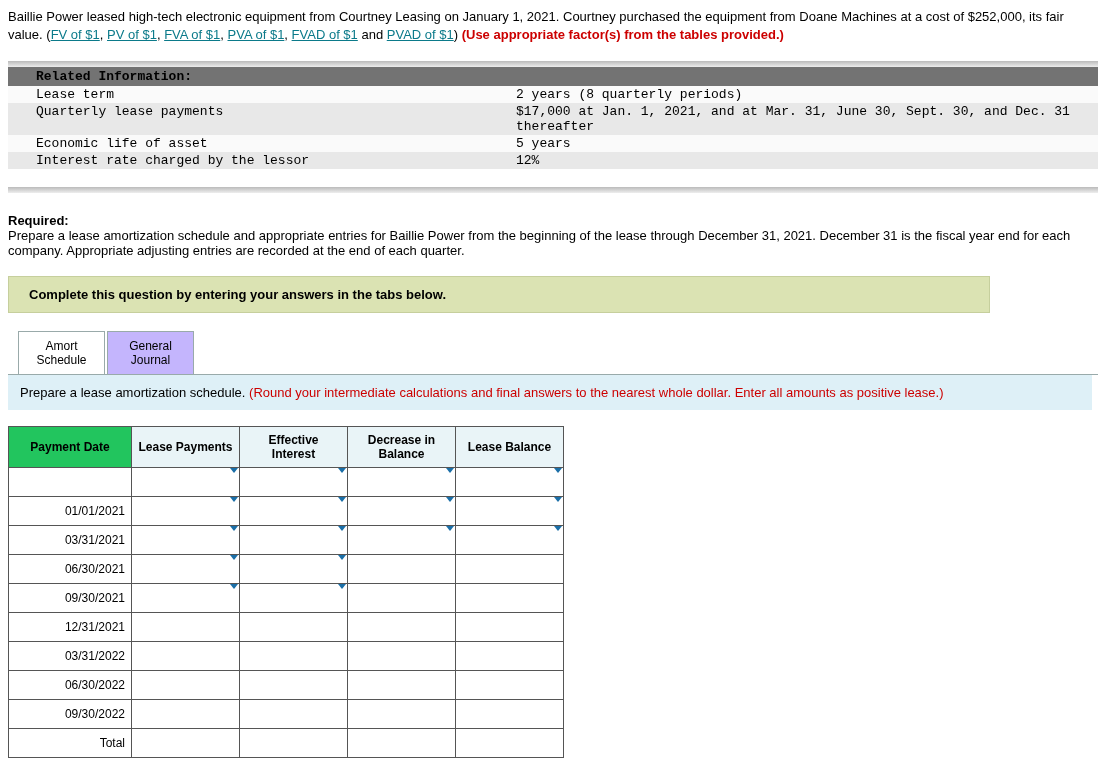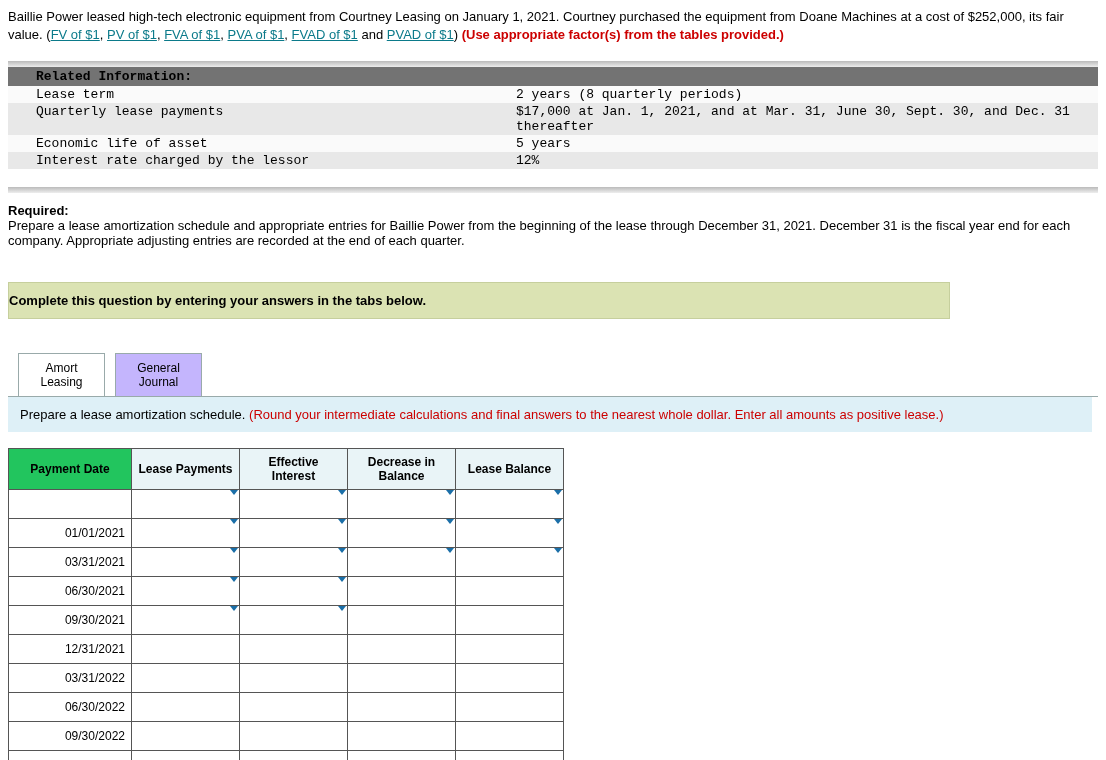--- a/index.html
+++ b/index.html
@@ -8,24 +8,24 @@
 .red{color:#c00;font-weight:bold}
 .red2{color:#c00}
 .hr-shadow{height:6px;background:linear-gradient(#bbb,#eee);margin:18px 0 0;border:0}
 .info-box{margin:0 0 12px 0;font-family:"Courier New",monospace;font-size:13px}
 .info-row{display:flex;align-items:flex-start}
 .info-row .lbl{width:480px;padding:1px 0 1px 28px}
 .info-row .val{flex:1;padding:1px 0}
 .info-row:nth-child(odd){background:#e8e8e8}
 .info-row:nth-child(even){background:#fafafa}
 .info-header{background:#737373;padding:2px 0 2px 28px;font-family:"Courier New",monospace;font-weight:bold}
-.req{margin:10px 0 0 0}
+.req{margin:20px 0 0 0}
 .req strong{display:block}
-.instruction-bar{background:#dbe3b3;border:1px solid #c6cf9d;padding:10px 0;margin:34px 0;width:940px;font-weight:bold}
-.tabs{display:flex;gap:10px;margin:8px 0 0 10px}
+.instruction-bar{background:#dbe3b3;border:1px solid #c6cf9d;padding:10px 20px;margin:18px 0;width:940px;font-weight:bold}
+.tabs{display:flex;gap:2px;margin:8px 0 0 10px}
 .tab{width:85px;height:42px;border:1px solid #9aa;border-bottom:none;display:flex;flex-direction:column;align-items:center;justify-content:center;font-size:12px;line-height:1.2;cursor:pointer;background:#fff}
 .tab.inactive{background:#c4b5fd}
 .tab-panel{border-top:1px solid #9aa;margin:0;padding:0}
 .tab-instr{background:#def0f7;padding:10px 12px;width:1060px;font-size:13px}
 .schedule{border-collapse:collapse;margin:16px 0 0 0}
 .schedule th,.schedule td{border:1px solid #555;padding:4px 6px;font-size:12px;text-align:center;vertical-align:middle}
 .schedule th{background:#e9f4f7;font-weight:bold;height:32px}
 .schedule th:first-child{background:#22c55e}
 .schedule td.date{width:110px;text-align:right}
 .schedule td.inp{background:#fff;width:95px;height:20px;position:relative}
@@ -66,21 +66,21 @@
 <div class="req">
   <strong>Required:</strong>
   <span>Prepare a lease amortization schedule and appropriate entries for Baillie Power from the beginning of the lease through December 31, 2021. December 31 is the fiscal year end for each company. Appropriate adjusting entries are recorded at the end of each quarter.</span>
 </div>
 
 <div class="instruction-bar">Complete this question by entering your answers in the tabs below.</div>
 
 <div class="tabs">
   <div class="tab">
     <span>Amort</span>
-    <span>Leasing</span>
+    <span>Schedule</span>
   </div>
   <div class="tab inactive">
     <span>General</span>
     <span>Journal</span>
   </div>
 </div>
 
 <div class="tab-panel">
   <div class="tab-instr">
     <span>Prepare a lease amortization schedule. </span><span class="red2">(Round your intermediate calculations and final answers to the nearest whole dollar. Enter all amounts as positive lease.)</span>

